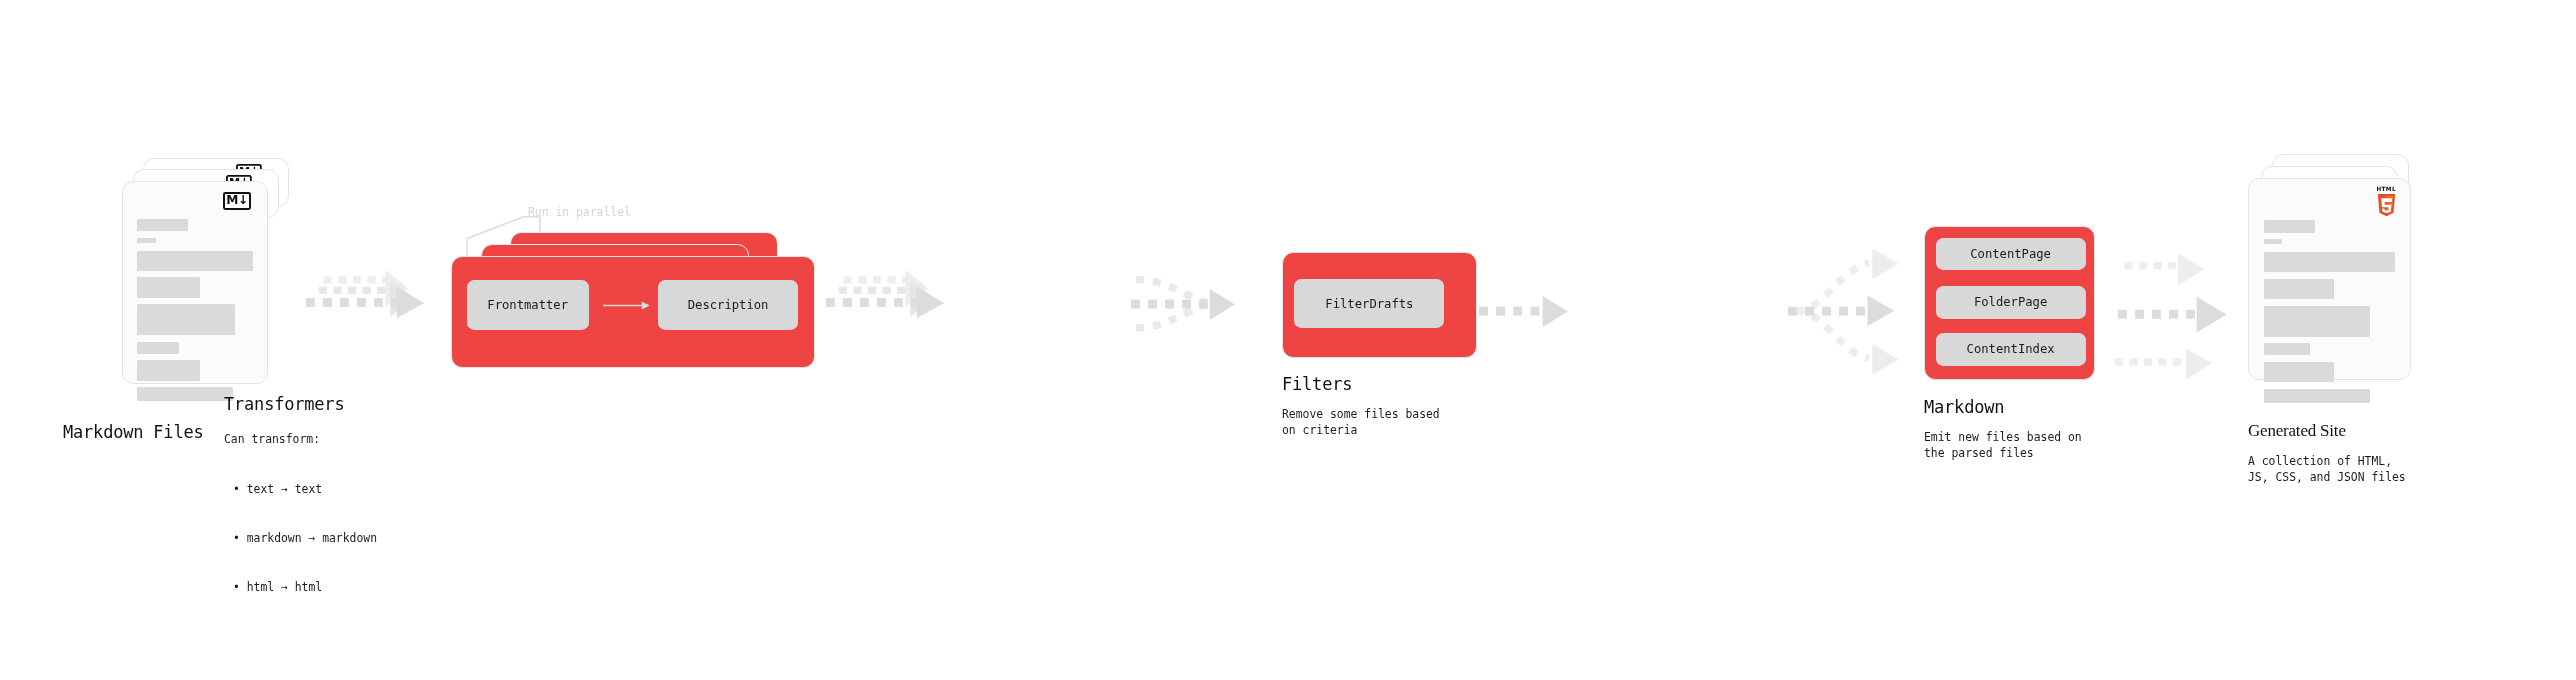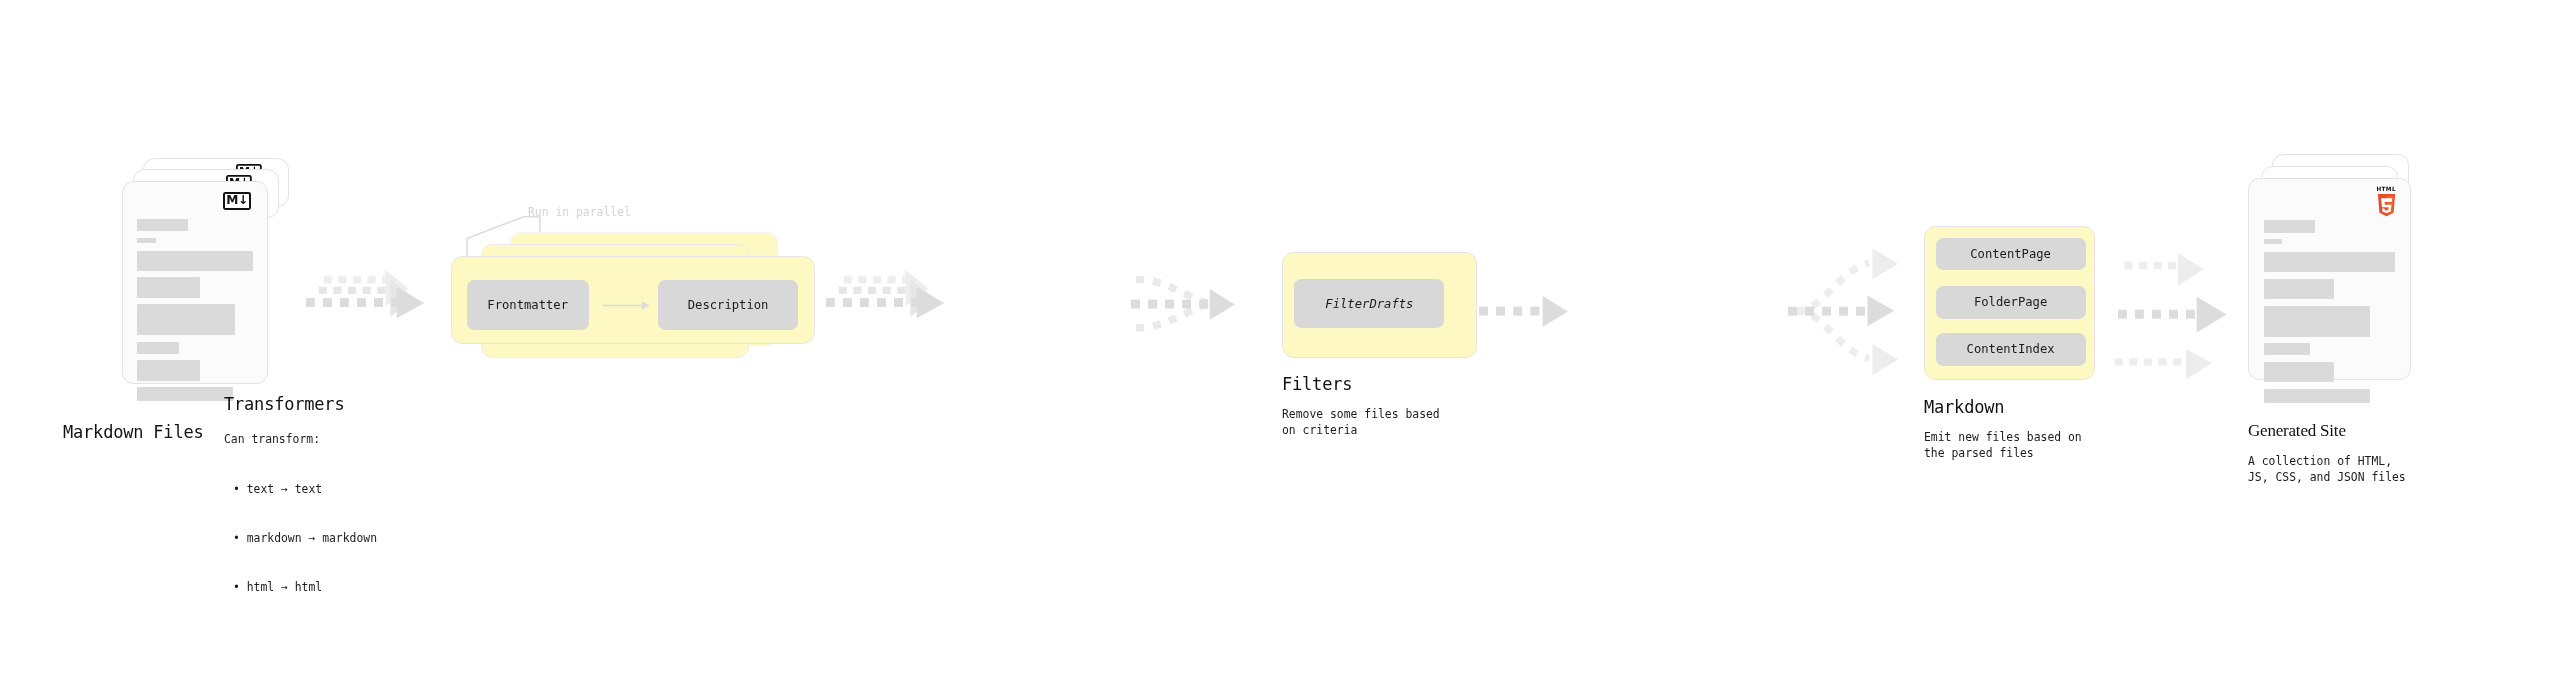--- a/index.html
+++ b/index.html
@@ -100,21 +100,21 @@
   .css-badge .css-word {
     font-family: "DejaVu Sans", "Liberation Sans", sans-serif;
     font-size: 4.1px; font-weight: 700; color: #fff; line-height: 1;
   }
 
   
   .group-box {
     position: absolute;
     border: 1.6px solid #e4e4e4;
     border-radius: 11.4px;
-    background: #fef9c3;
+    background: #ef4444;
     box-sizing: border-box;
     text-align: center;
   }
   .pill {
     position: absolute;
     background: #d8d8d8;
     border-radius: 7.3px;
     display: flex;
     align-items: center;
     justify-content: center;
@@ -242,21 +242,21 @@
 
     <div class="group-box" style="left:38px; top:49px; width:268px; height:114px; border-color:#ececec;">
       <div class="pill faded1" style="left:14.6px; top:23px; width:107px; height:50px;"></div>
       <div class="pill faded1" style="left:158px; top:23px; width:107px; height:50px;"></div>
       <svg style="position:absolute;left:120px;top:42px;" width="47" height="13" viewBox="0 0 58 16">
         <path d="M0 8 L44 8" stroke="#e8e8e8" stroke-width="2" fill="none"></path>
         <polygon points="44,3 54,8 44,13" fill="#e8e8e8"></polygon>
       </svg>
     </div>
 
-    <div class="group-box" style="left:8.1px; top:61px; width:364px; height:88px; border-color:#e6e6e6;">
+    <div class="group-box" style="left:8.1px; top:61px; width:364px; height:112px; border-color:#e6e6e6;">
       <div class="pill" style="left:14.6px; top:23px; width:122px; height:50px;">
         <span>Frontmatter</span>
       </div>
       <div class="pill" style="left:206px; top:23px; width:140px; height:50px;">
         <span>Description</span>
       </div>
       <svg style="position:absolute;left:151px;top:42px;" width="50" height="13" viewBox="0 0 62 16">
         <path d="M0 8 L48 8" stroke="#dcdcdc" stroke-width="2" fill="none"></path>
         <polygon points="48,3 58,8 48,13" fill="#dcdcdc"></polygon>
       </svg>
@@ -314,21 +314,21 @@
           <rect x="21" y="39" width="11" height="11"></rect>
         <rect x="42" y="39" width="11" height="11"></rect>
           <rect x="63" y="39" width="11" height="11"></rect>
         <rect x="84" y="39" width="11" height="11"></rect>
         <polygon points="97,26 128,45 97,64"></polygon>
       </g>
     </svg>
   </div>
 
   <div class="node" style="left:1282px; top:252px;">
-    <div class="group-box" style="left:0; top:0; width:195px; height:106px;font-style:italic;">
+    <div class="group-box" style="left:0; top:0; width:195px; height:106px;">
       <div class="pill" style="left:11.4px; top:26px; width:150px; height:49px; left:11.4px;">
         <span>FilterDrafts</span>
       </div>
     </div>
     <div class="caption" style="left:0px; top:122px;">Filters</div>
     <div class="subcaption" style="left:0px; top:154px;">Remove some files based
 on criteria</div>
   </div>
 
   <div class="arrow" style="left:1479px; top:291px;">

